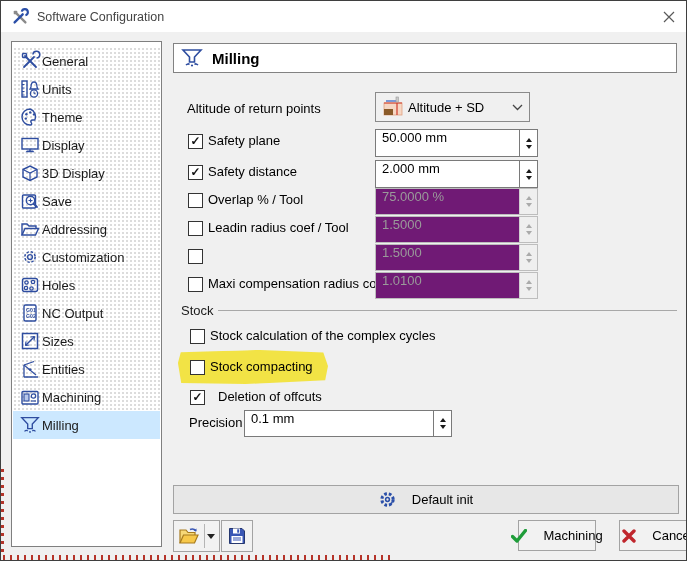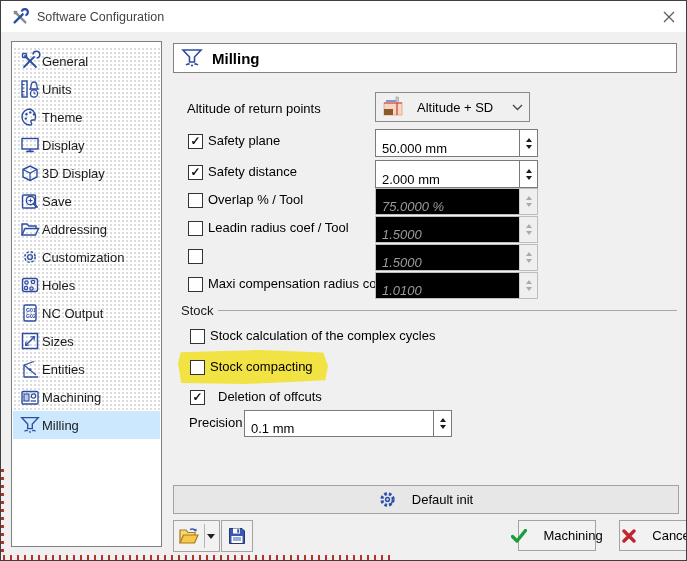--- a/index.html
+++ b/index.html
@@ -17,30 +17,30 @@
   .side-item.selected{background:#cce8ff;}
   .icn{width:24px;height:24px;display:flex;align-items:center;justify-content:center;flex:0 0 24px;}
   svg{display:block;}
   
   .mainheader{left:172px;top:42px;width:504px;height:30px;background:#ffffff;border:1px solid #828282;display:flex;align-items:center;padding-left:6px;gap:8px;}
   .mainheader .title{font-size:15px;font-weight:bold;color:#000;}
   
   .lbl{position:absolute;font-size:13px;color:#000;white-space:nowrap;}
   .glbl{position:absolute;font-size:13px;color:#1a1a1a;white-space:nowrap;}
   
-  .combo{left:374px;top:91px;width:155px;height:30px;background:#f0f0f0;border:1px solid #8a8a8a;display:flex;align-items:center;padding:0 6px;gap:11px;font-size:13px;color:#000;}
+  .combo{left:374px;top:91px;width:155px;height:30px;background:#f0f0f0;border:1px solid #8a8a8a;display:flex;align-items:center;padding:0 6px;gap:2px;font-size:13px;color:#000;}
   .combo .chev{margin-left:auto;}
   
   .cb{position:absolute;width:13px;height:13px;background:#fff;border:1px solid #333;display:flex;align-items:center;justify-content:center;font-size:12px;line-height:11px;color:#111;font-weight:bold;}
   
-  .field{position:absolute;background:#fff;border:1px solid #7a7a7a;font-size:13px;color:#000;display:flex;align-items:flex-end;padding-left:6px;}
+  .field{position:absolute;background:#fff;border:1px solid #7a7a7a;font-size:13px;color:#000;display:flex;align-items:flex-start;padding-left:6px;}
   .field .spin{position:absolute;top:0;bottom:0;right:0;width:17px;border-left:1px solid #7a7a7a;background:#fff;display:flex;flex-direction:column;align-items:center;justify-content:center;gap:3px;}
   .up{width:0;height:0;border-left:3.5px solid transparent;border-right:3.5px solid transparent;border-bottom:4px solid #1a1a1a;}
   .dn{width:0;height:0;border-left:3.5px solid transparent;border-right:3.5px solid transparent;border-top:4px solid #1a1a1a;}
-  .field.disabled{background:#000000;border-color:#bdbdbd;color:#9a9a9a;font-style:italic;}
+  .field.disabled{background:#701a75;border-color:#bdbdbd;color:#9a9a9a;}
   .field.disabled .spin{background:#efefef;border-left-color:#d0d0d0;}
   .field.disabled .up{border-bottom-color:#aaaaaa;}
   .field.disabled .dn{border-top-color:#aaaaaa;}
   
   .groupline{position:absolute;height:1px;background:#a8a8a8;}
   
   .hl{left:177px;top:349px;width:150px;height:34px;background:#f2e236;opacity:.92;transform:rotate(-.8deg);
       clip-path:polygon(0 35%,2% 4%,55% 0,97% 10%,100% 50%,98% 92%,45% 100%,2% 94%);}
   
   .btn{position:absolute;background:#f2f2f2;border:1px solid #a3a3a3;display:flex;align-items:center;justify-content:center;gap:16px;font-size:13px;color:#000;cursor:default;}

